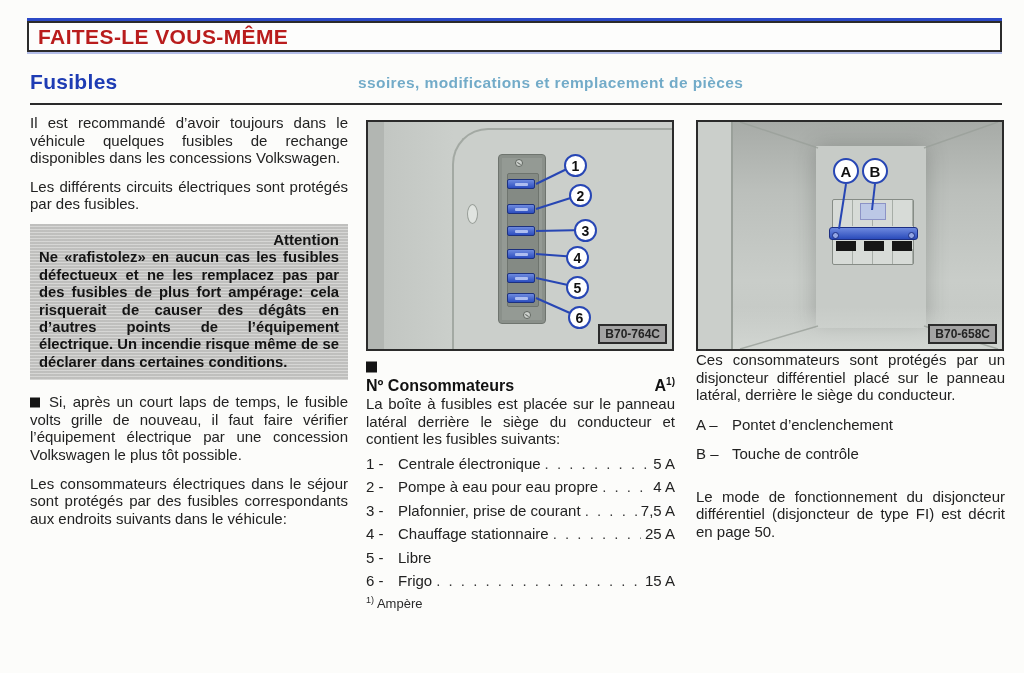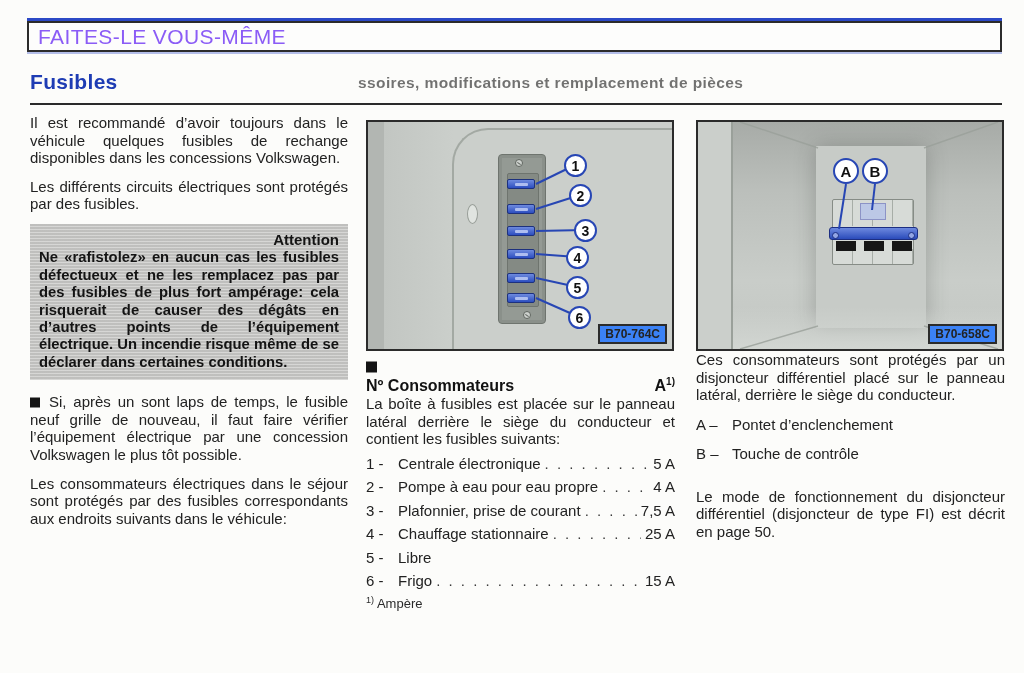--- a/index.html
+++ b/index.html
@@ -10,25 +10,25 @@
     background:#fcfcfa; color:#1e1e1e; overflow:hidden;
   }
 
   
   .header-box {
     position:absolute; left:27px; top:21px; width:975px; height:31px;
     border:2px solid #2b2b2b; background:#fdfdfc;
     box-shadow:0 -3px 0 0 #2c49c6, 0 2px 0 0 rgba(44,73,198,.35);
     display:flex; align-items:center; padding-left:9px;
   }
-  .header-title { font-size:21px; font-weight:normal; letter-spacing:.4px; color:#8b5cf6; }
+  .header-title { font-size:21px; font-weight:bold; letter-spacing:.4px; color:#b91c1c; }
 
   .bleed-text {
     position:absolute; left:358px; top:74px; width:655px;
-    font-size:15.5px; font-weight:bold; color:#000000;
+    font-size:15.5px; font-weight:bold; color:#0369a1;
     opacity:.55; filter:blur(.7px); letter-spacing:.4px; white-space:nowrap; overflow:hidden;
   }
 
   .section-title {
     position:absolute; left:30px; top:70px;
     font-size:21px; font-weight:bold; color:#1e3cb4; letter-spacing:.3px;
   }
   .title-rule {
     position:absolute; left:30px; top:103px; width:972px; height:2px; background:#2a2a2a;
   }
@@ -51,21 +51,21 @@
   }
   .attention-title { font-weight:bold; font-size:15px; margin-bottom:1px; text-align:right; }
 
   
   .figure {
     position:relative; width:308px; height:231px;
     border:2px solid #2b2b2b; background:#cbcfcb; overflow:hidden;
   }
   .ref-label {
     position:absolute; right:5px; bottom:5px; z-index:6;
-    background:#3b82f6; border:2px solid #2b2b2b;
+    background:#a3a3a3; border:2px solid #2b2b2b;
     font-size:12px; font-weight:bold; color:#232323; padding:0 5px; line-height:16px;
   }
   .fig-lines { position:absolute; left:0; top:0; z-index:3; }
   .callout {
     position:absolute; z-index:4; background:#fff; border:2px solid #2746b4; border-radius:50%;
     display:flex; align-items:center; justify-content:center;
     font-weight:bold; color:#111;
   }
   .callout.num { width:23px; height:23px; font-size:14px; }
   .callout.letter { width:26px; height:26px; font-size:15px; }
@@ -186,21 +186,21 @@
 
   <div class="col-left">
     <p class="body-text para">Il est recommandé d’avoir toujours dans le véhicule quelques fusibles de rechange disponibles dans les concessions Volkswagen.</p>
     <p class="body-text para">Les différents circuits électriques sont protégés par des fusibles.</p>
 
     <div class="attention-box">
       <div class="attention-title">Attention</div>
       <div>Ne «rafistolez» en aucun cas les fusibles défectueux et ne les remplacez pas par des fusibles de plus fort ampérage: cela risquerait de causer des dégâts en d’autres points de l’équipement électrique. Un incendie risque même de se déclarer dans certaines conditions.</div>
     </div>
 
-    <p class="body-text para"><span class="sq"></span><span>Si, après un sont laps de temps, le fusible neuf grille de nouveau, il faut faire vérifier l’équipement électrique par une concession Volkswagen le plus tôt possible.</span></p>
+    <p class="body-text para"><span class="sq"></span><span>Si, après un court laps de temps, le fusible volts grille de nouveau, il faut faire vérifier l’équipement électrique par une concession Volkswagen le plus tôt possible.</span></p>
     <p class="body-text para">Les consommateurs électriques dans le séjour sont protégés par des fusibles correspondants aux endroits suivants dans le véhicule:</p>
   </div>
 
   <div class="col-mid">
 
     <div class="figure">
       <div class="door-shade"></div>
       <div class="door-left"></div>
       <div class="door-curve"></div>
       <div class="handle"></div>

